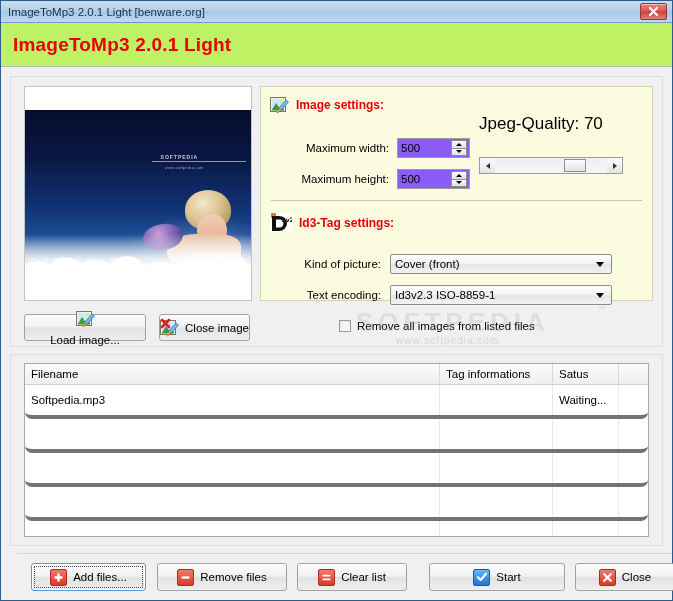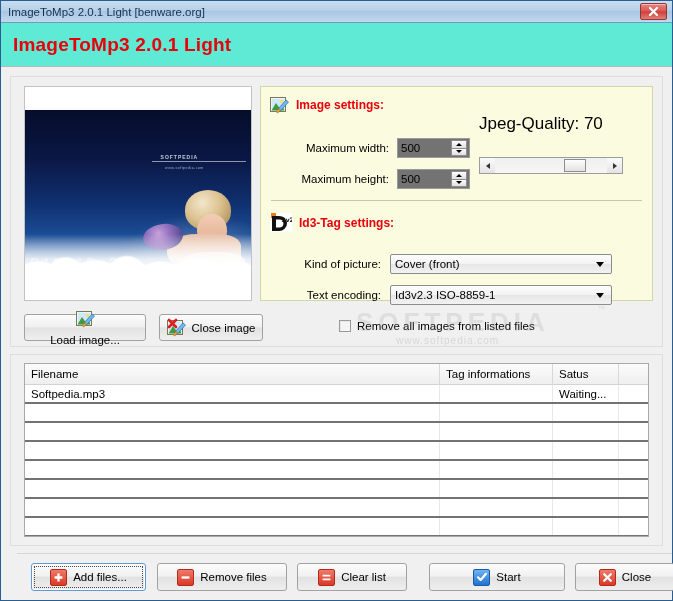--- a/index.html
+++ b/index.html
@@ -34,21 +34,21 @@
     width:25px;height:15px;margin-right:3px;
     border:1px solid #8b3a38;border-radius:2px;
     background:linear-gradient(to bottom,#e98480 0%,#dc5a54 45%,#cf3f39 52%,#e27d78 100%);
     display:flex;align-items:center;justify-content:center;
     box-shadow:inset 0 1px 0 rgba(255,255,255,.45);
     cursor:pointer;
   }
   .close-btn svg{display:block;}
   
   .banner{
-    flex:0 0 43px;background:#5eead4;
+    flex:0 0 43px;background:#bef264;
     border-bottom:1px solid #b6b6b6;
     display:flex;align-items:center;padding-left:12px;
   }
   .banner-title{
     color:#e8000a;font-size:19px;font-weight:bold;letter-spacing:.2px;
   }
   
   .body{
     flex:1;position:relative;background:#f0f0f0;
     padding:0;
@@ -134,21 +134,21 @@
   }
   .sect-head .lbl{color:#e8000a;font-weight:bold;font-size:12px;}
   #sec-image{left:9px;top:8px;}
   #sec-id3{left:9px;top:126px;}
   .divider{
     position:absolute;left:10px;right:10px;top:113px;height:1px;background:#c8c8a8;
   }
   .fld-row{position:absolute;display:flex;align-items:center;}
   .fld-label{font-size:11.5px;color:#000;text-align:right;}
   .spin-wrap{
-    position:relative;width:73px;height:20px;border:1px solid #9a9a9a;background:#737373;
+    position:relative;width:73px;height:20px;border:1px solid #9a9a9a;background:#8b5cf6;
     box-sizing:border-box;display:flex;align-items:center;
   }
   .spin-wrap input{
     border:0;outline:0;width:44px;height:16px;margin-left:3px;font-family:"Liberation Sans",sans-serif;
     font-size:11.5px;background:transparent;color:#000;padding:0;
   }
   .spin-btns{
     position:absolute;right:2px;top:1px;width:16px;height:16px;
     display:flex;flex-direction:column;
   }
@@ -189,21 +189,21 @@
   }
   
   .btn{
     border:1px solid #a2a2a2;border-radius:3px;box-sizing:border-box;
     background:linear-gradient(to bottom,#fcfcfc 0%,#f1f1f1 46%,#e2e2e2 52%,#efefef 100%);
     display:flex;align-items:center;justify-content:center;gap:6px;
     font-size:11.5px;color:#000;cursor:pointer;
   }
   .btn-row{position:absolute;left:13px;top:237px;display:flex;gap:13px;}
   #btn-load{width:122px;height:27px;flex-direction:column;}
-  #btn-close-image{width:104px;height:27px;text-align:center;}
+  #btn-close-image{width:91px;height:27px;text-align:center;}
   .chk-row{
     position:absolute;left:328px;top:243px;display:flex;align-items:center;gap:6px;
   }
   .chkbox{
     width:12px;height:12px;border:1px solid #9a9a9a;background:#f4f4f4;box-sizing:border-box;
     box-shadow:inset 1px 1px 0 #e8e8e8;
   }
   
   .list-group{
     position:absolute;left:9px;top:287px;right:9px;height:192px;
@@ -219,21 +219,21 @@
     background:linear-gradient(to bottom,#fbfbfb,#efefef);
     border-bottom:1px solid #d3d3d3;
   }
   .lv-head div{
     border-right:1px solid #d8d8d8;box-sizing:border-box;
     padding-left:6px;display:flex;align-items:center;font-size:11.5px;color:#000;
     overflow:hidden;white-space:nowrap;
   }
   .lv-body{position:relative;}
   .lv-row{
-    display:flex;height:19px;border-bottom:2px solid #737373;box-sizing:border-box;
+    display:flex;height:34px;border-bottom:4px solid #737373;box-sizing:border-box;border-radius:7px;
   }
   .lv-row div{
     border-right:1px solid #e8e8e8;box-sizing:border-box;padding-left:6px;
     display:flex;align-items:center;font-size:11.5px;color:#000;
     overflow:hidden;white-space:nowrap;
   }
   .c1{width:415px;flex:0 0 415px;}
   .c2{width:113px;flex:0 0 113px;}
   .c3{width:66px;flex:0 0 66px;}
   .c4{flex:1;border-right:0 !important;}

